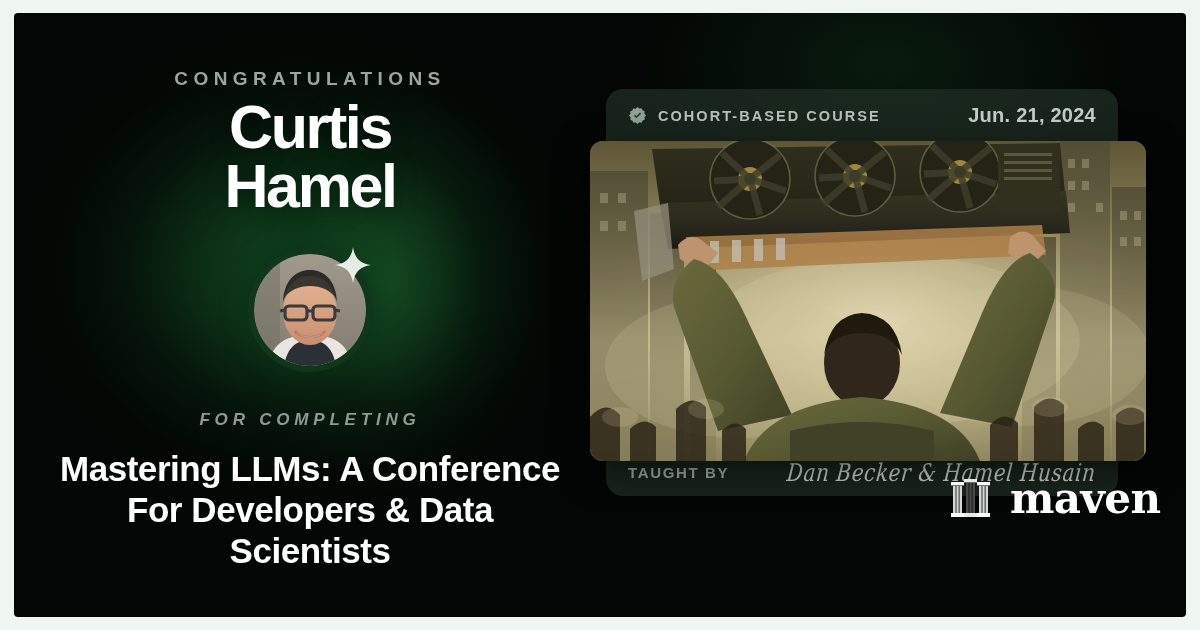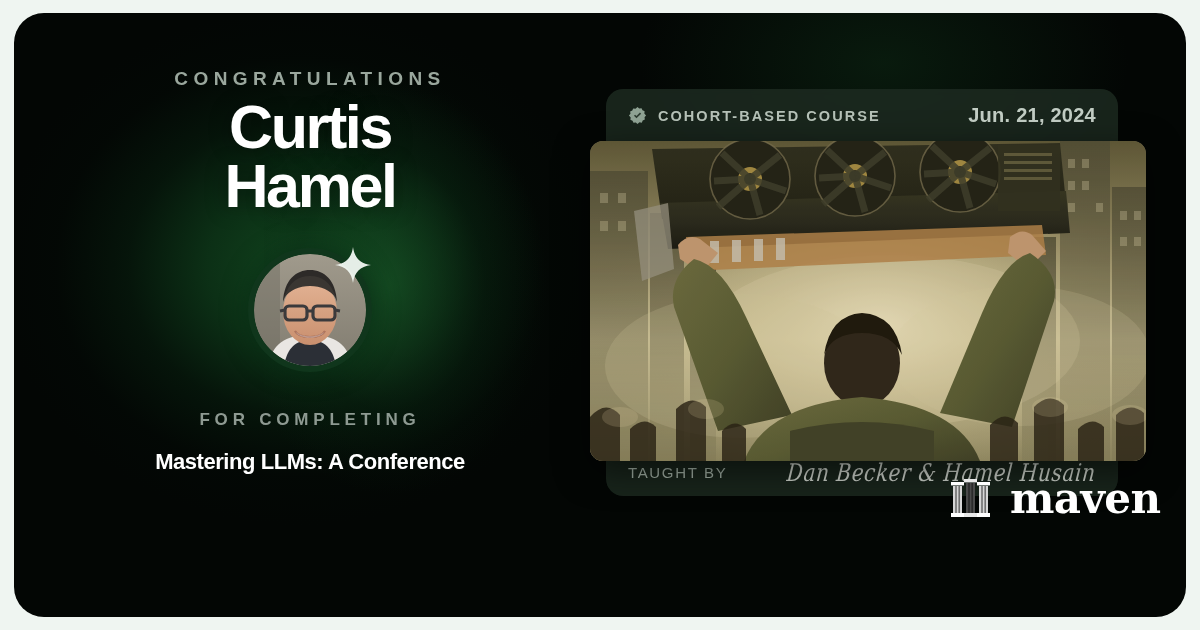--- a/index.html
+++ b/index.html
@@ -11,21 +11,21 @@
   }
 
   .frame {
     position:absolute; left:0; top:0; width:1200px; height:630px;
     background:#eff5f1; padding:13px 14px;
   }
 
   
   .panel {
     position:relative; width:1172px; height:604px;
-    border-radius:30px; overflow:hidden;
+    border-radius:4px; overflow:hidden;
     background:#030604;
   }
   .glow-main {
     position:absolute; left:-120px; top:-40px; width:780px; height:700px;
     background:radial-gradient(ellipse 46% 44% at 52% 42%,
         rgba(19,74,33,.92) 0%,
         rgba(14,58,26,.80) 26%,
         rgba(8,34,16,.52) 48%,
         rgba(3,14,7,.22) 68%,
         rgba(0,0,0,0) 84%);
@@ -77,25 +77,25 @@
   }
   .avatar-photo svg { display:block; width:100%; height:100%; }
   .sparkle {
     position:absolute; right:-4px; top:-4px; width:46px; height:46px;
     pointer-events:none;
   }
 
   .for-completing {
     margin-top:38px;
     font-size:17px; font-weight:700; letter-spacing:4.8px;
-    color:#8e9a92; text-align:center;
+    color:#8e9a92; text-align:center;font-style:italic;
   }
   .course-title {
     margin-top:19px; width:520px;
-    font-size:22px; line-height:1.17; font-weight:700;
+    font-size:35px; line-height:1.17; font-weight:700;
     letter-spacing:-.45px; color:#ffffff; text-align:center;
   }
 
   
   .right { position:absolute; left:592px; top:18px; width:580px; height:604px; }
 
   .course-card {
     position:absolute; left:0px; top:58px; width:512px; height:407px;
     border-radius:17px;
     background:rgba(30,44,34,.80);
@@ -123,21 +123,21 @@
     box-shadow:0 10px 34px rgba(0,0,0,.55);
     background:#6f6a52;
   }
   .hero svg { display:block; width:100%; height:100%; }
 
   .card-foot {
     position:absolute; left:0; bottom:0; width:100%; height:48px;
     display:flex; align-items:center; padding:0 22px;
   }
   .taught-by {
-    font-size:15px; font-weight:400; letter-spacing:1.65px; color:#9fada2;
+    font-size:15px; font-weight:700; letter-spacing:1.65px; color:#9fada2;
     white-space:nowrap;
   }
   .signature {
     margin-left:auto;
     font-family:"DejaVu Serif", serif;
     font-style:italic; font-weight:400;
     font-size:20px; letter-spacing:.6px; color:#d9ded6;
     white-space:nowrap;
     transform:scaleY(1.22) skewX(-6deg);
     transform-origin:right center;
@@ -210,20 +210,21 @@
           <svg viewBox="0 0 46 46">
             <path d="M23 3c1.6 11 7 16.4 18 18-11 1.6-16.4 7-18 18-1.6-11-7-16.4-18-18 11-1.6 16.4-7 18-18z" fill="#eef5ef" opacity=".96"></path>
           </svg>
         </span>
       </div>
 
       <div class="for-completing">FOR COMPLETING</div>
 
       <div class="course-title">
         <div>Mastering LLMs: A Conference</div>
+        <div>For Developers &amp; Data Scientists</div>
       </div>
     </div>
 
     <div class="right">
 
       <div class="course-card">
 
         <div class="card-head">
           <span class="badge-icon">
             <svg viewBox="0 0 24 24">

